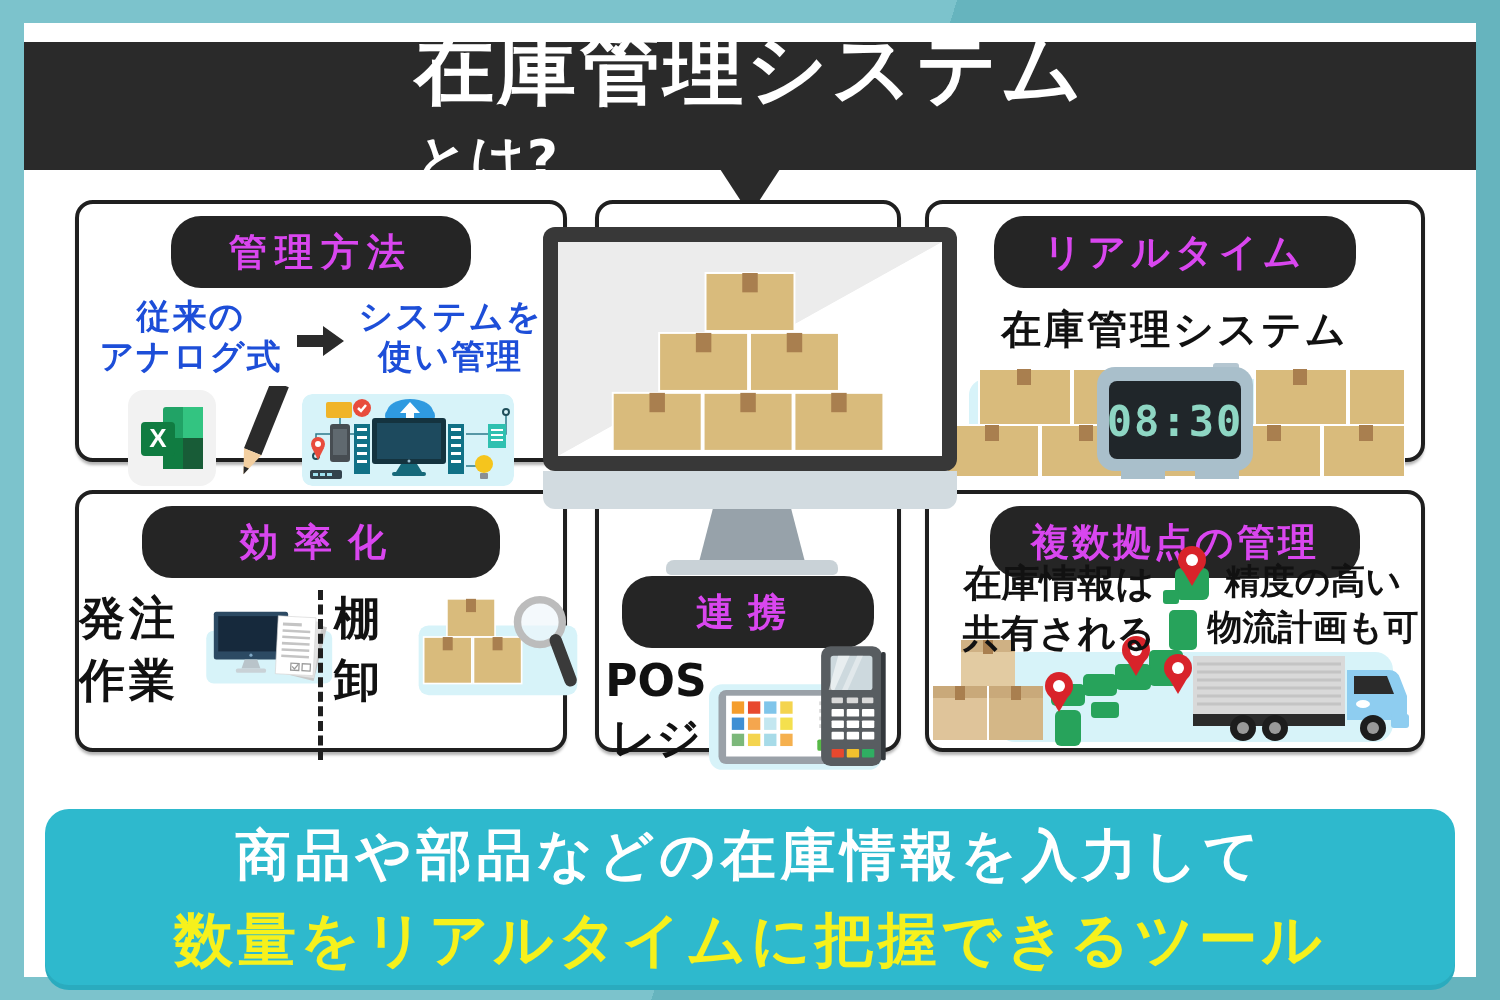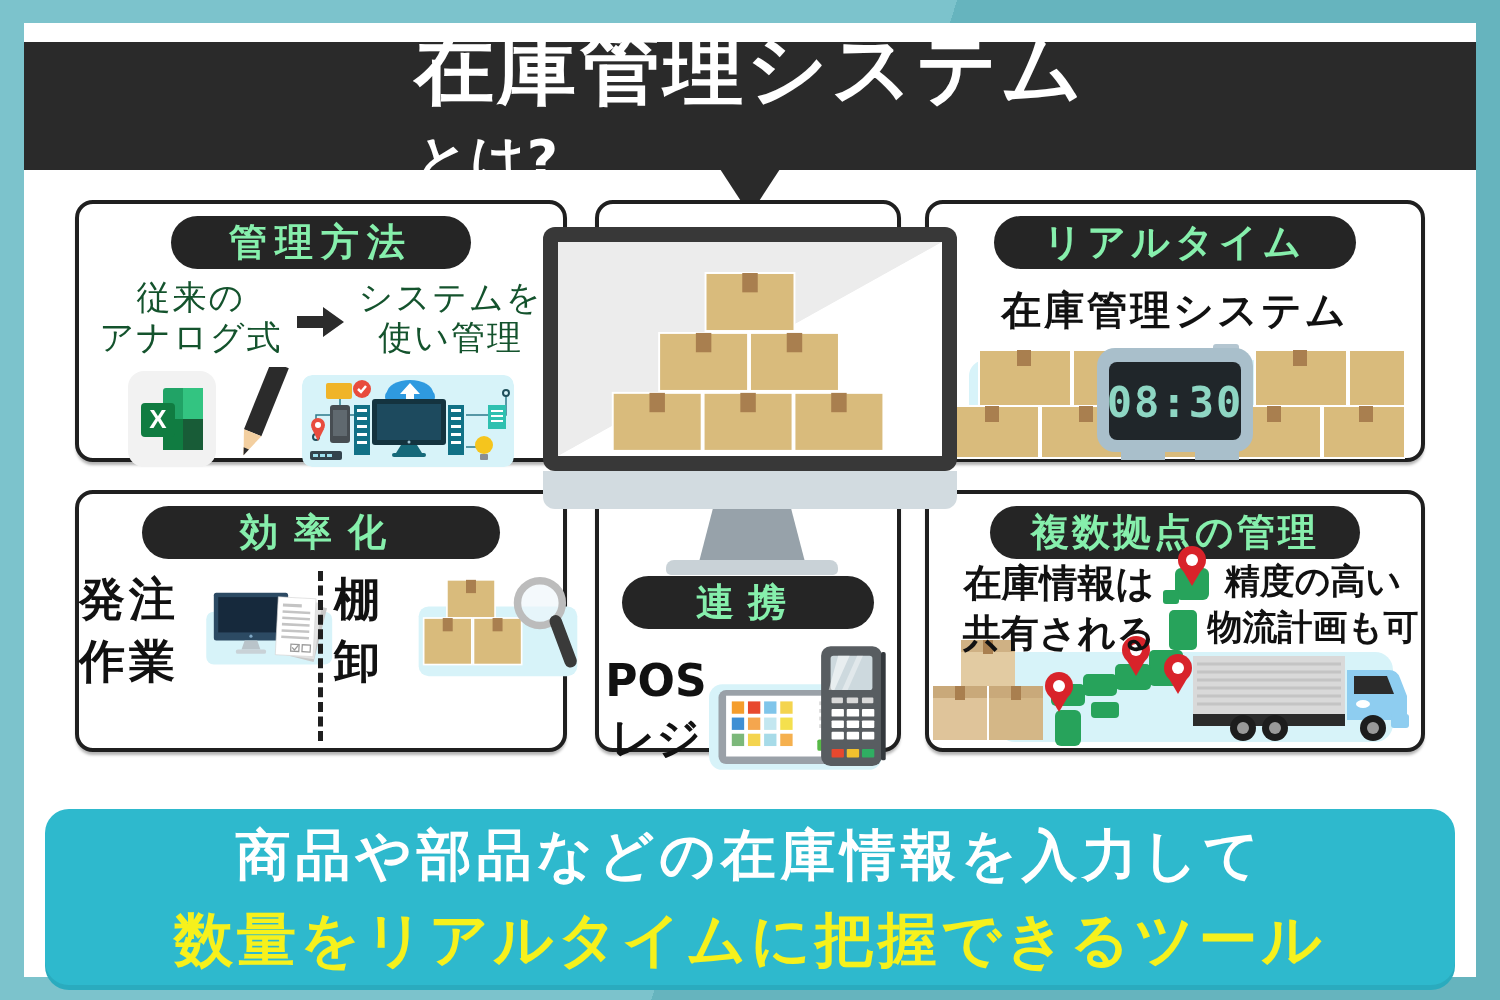--- a/index.html
+++ b/index.html
@@ -18,31 +18,31 @@
   .pointer{position:absolute;left:720px;top:169px;width:0;height:0;z-index:1;
     border-left:30px solid transparent;border-right:30px solid transparent;border-top:46px solid #2a2a2a;}
   
   .panel{position:absolute;background:#fff;border:4px solid #1f1f1f;border-radius:18px;
     box-shadow:0 4px 3px -1px rgba(0,0,0,.3);box-sizing:border-box;}
   #panel-management{left:75px;top:200px;width:492px;height:262px;}
   #panel-realtime{left:925px;top:200px;width:500px;height:262px;}
   #panel-efficiency{left:75px;top:490px;width:492px;height:262px;}
   #panel-multisite{left:925px;top:490px;width:500px;height:262px;}
   #panel-integration{left:595px;top:200px;width:306px;height:552px;z-index:1;}
-  .badge{margin:12px auto 0;background:#252525;color:#86efac;font-weight:bold;font-size:38px;
-    height:53px;border-radius:30px;display:flex;align-items:center;justify-content:center;}
+  .badge{margin:12px auto 0;background:#252525;color:#d946ef;font-weight:bold;font-size:38px;
+    height:72px;border-radius:30px;display:flex;align-items:center;justify-content:center;}
   .badge.w300{width:300px;letter-spacing:8px;}
   .badge.w362{width:362px;letter-spacing:5px;}
   .badge.w358{width:358px;letter-spacing:16px;}
   .badge.w370{width:370px;letter-spacing:3px;}
   .badge.badge-integration{position:absolute;top:372px;left:50%;transform:translateX(-50%);
     width:252px;margin:0;letter-spacing:14px;}
   
   .mg-row{display:flex;justify-content:center;gap:14px;margin-top:8px;}
-  .mg-text{font-size:34px;font-weight:normal;color:#14532d;text-align:center;line-height:1.18;letter-spacing:2px;}
+  .mg-text{font-size:34px;font-weight:bold;color:#1d4ed8;text-align:center;line-height:1.18;letter-spacing:2px;}
   .mg-arrow{margin-top:28px;}
   .mg-icons{display:flex;justify-content:center;align-items:flex-end;gap:12px;margin-top:10px;}
   .excel-card{width:88px;height:96px;background:#f2f2f2;border-radius:16px;
     display:flex;align-items:center;justify-content:center;}
   .sys-illo{border-radius:10px;}
   
   .rt-caption{font-size:40px;font-weight:bold;color:#111;text-align:center;
     margin-top:14px;letter-spacing:3px;}
   .rt-illo{display:block;margin:6px auto 0;}
   

